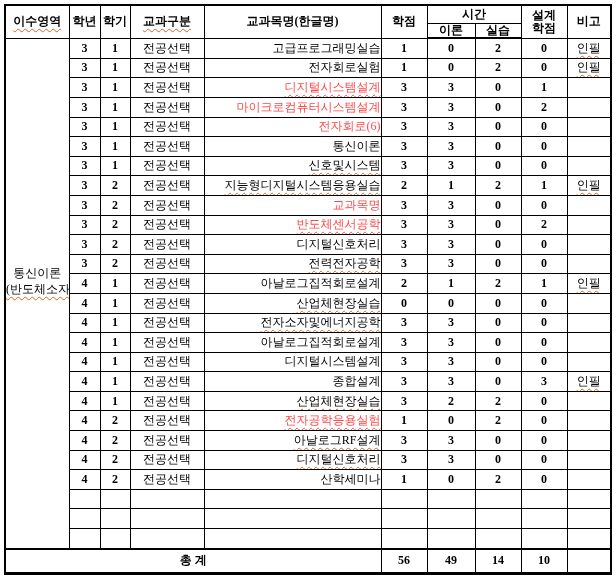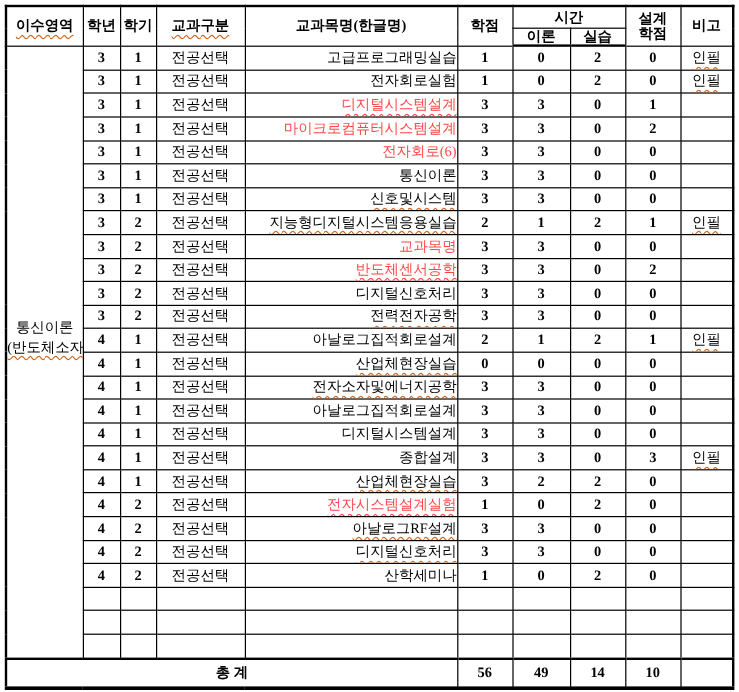--- a/index.html
+++ b/index.html
@@ -316,21 +316,21 @@
           <td class="num">3</td>
           <td class="num">2</td>
           <td class="num">2</td>
           <td class="num">0</td>
           <td></td>
         </tr>
         <tr>
           <td class="num">4</td>
           <td class="num">2</td>
           <td>전공선택</td>
-          <td class="name red wavy">전자시스템설계실험</td>
+          <td class="name red wavy">전자공학응용실험</td>
           <td class="num">1</td>
           <td class="num">0</td>
           <td class="num">2</td>
           <td class="num">0</td>
           <td></td>
         </tr>
         <tr>
           <td class="num">4</td>
           <td class="num">2</td>
           <td>전공선택</td>

